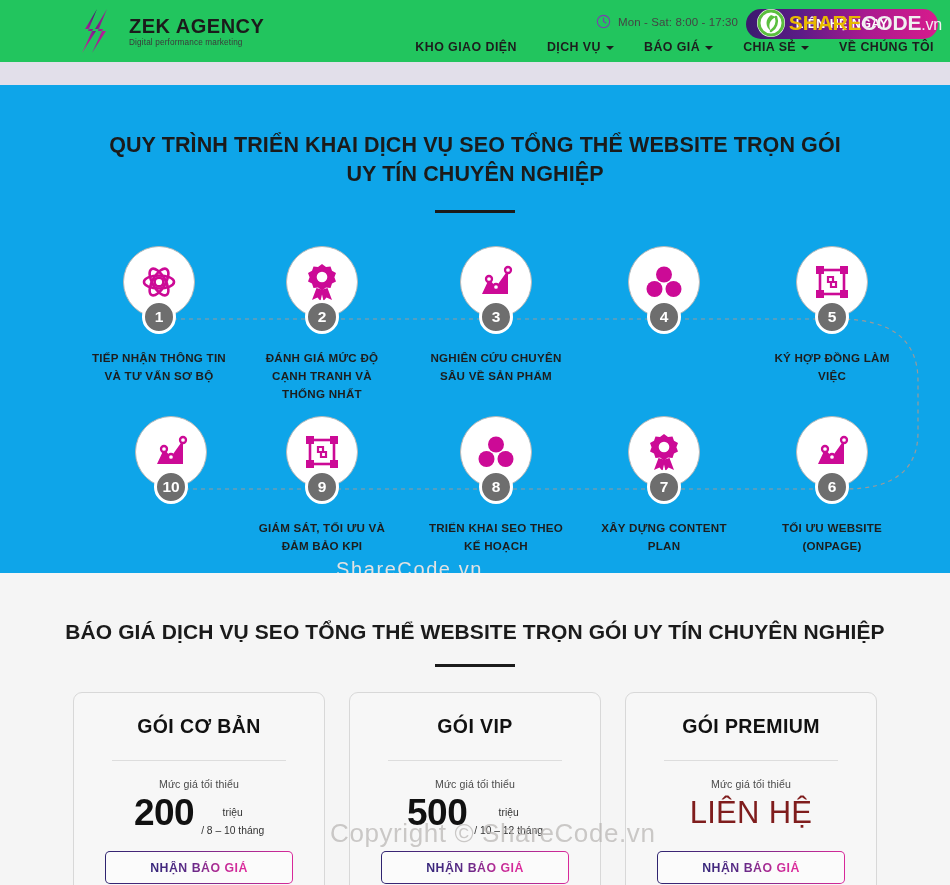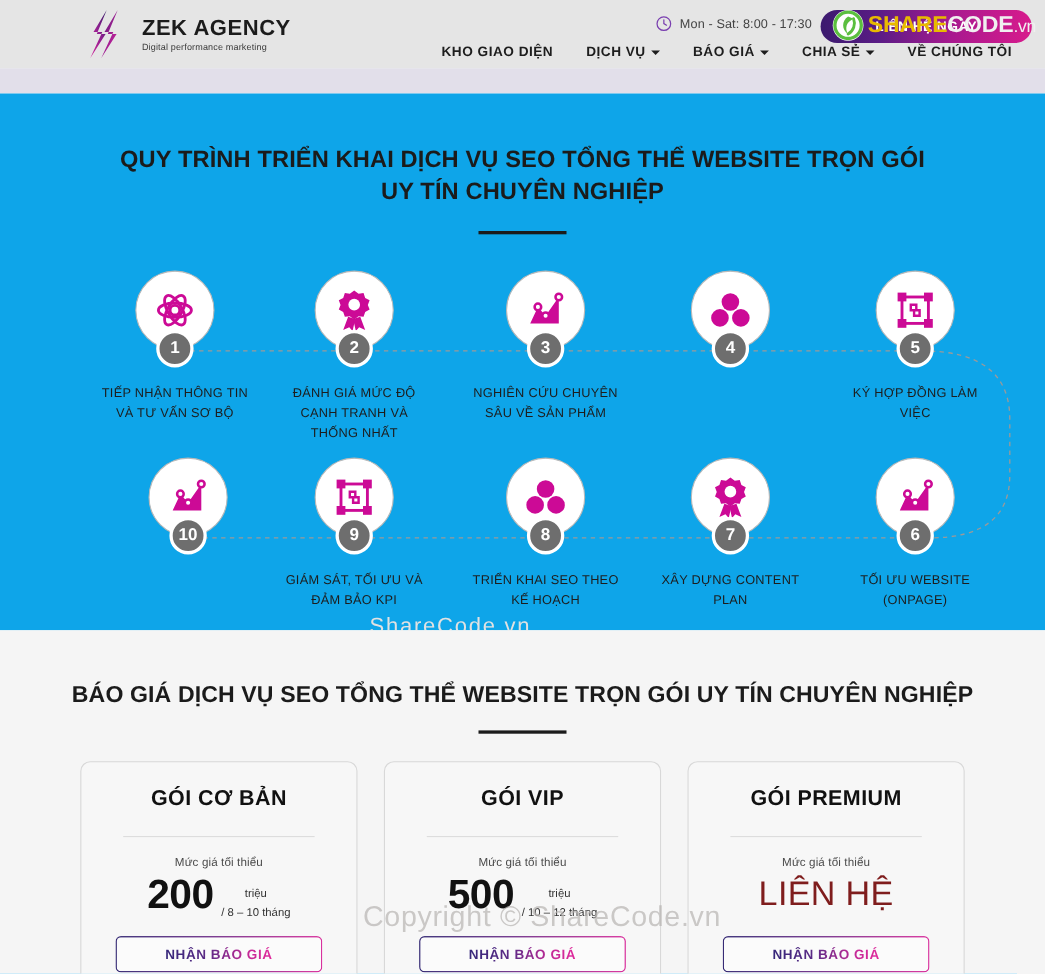--- a/index.html
+++ b/index.html
@@ -6,21 +6,21 @@
   html, body {
     width: 950px; height: 885px;
     font-family: "Liberation Sans", sans-serif;
     background: #ffffff;
     overflow: hidden;
   }
   .page { position: relative; width: 950px; height: 885px; overflow: hidden; }
 
   
   .header {
-    position: relative; height: 62px; background: #e5e5e5;
+    position: relative; height: 62px; background: #22c55e;
   }
   .logo-wrap {
     position: absolute; left: 76px; top: 7px;
     display: flex; align-items: center; gap: 9px;
   }
   .logo-mark { width: 44px; height: 48px; }
   .logo-text { line-height: 1; padding-top: 2px; }
   .logo-title {
     font-size: 20px; font-weight: bold; letter-spacing: .5px;
     color: #1b1b1b; font-family: "Liberation Sans", sans-serif;
@@ -40,21 +40,21 @@
   .cta-btn {
     position: absolute; right: 12px; top: 9px;
     width: 192px; height: 30px; border-radius: 16px;
     background: linear-gradient(90deg,#3b1a6e 0%,#5b1c86 28%,#a8198f 62%,#d81b8c 100%);
     color: #fff; font-size: 12.5px; font-weight: bold; letter-spacing: .4px;
     display: flex; align-items: center; justify-content: center;
     border: none; cursor: pointer; font-family: "Liberation Sans", sans-serif;
   }
 
   .nav {
-    position: absolute; right: 30px; top: 40px;
+    position: absolute; right: 16px; top: 40px;
     display: flex; align-items: flex-start; gap: 30px;
   }
   .nav-item {
     font-size: 12.4px; font-weight: bold; color: #1d1d1d;
     letter-spacing: .45px; cursor: pointer;
     display: flex; align-items: center; gap: 5px; white-space: nowrap;
   }
   .caret {
     width: 0; height: 0; border-left: 4px solid transparent;
     border-right: 4px solid transparent; border-top: 4.5px solid #1d1d1d;
@@ -92,21 +92,21 @@
   .circle svg { display: block; }
   .badge {
     position: absolute; left: 50%; transform: translateX(-50%);
     bottom: -17px; width: 34px; height: 34px; border-radius: 50%;
     background: #6e6e6e; border: 3px solid #fff;
     color: #fff; font-size: 15.5px; font-weight: bold;
     display: flex; align-items: center; justify-content: center;
     line-height: 1;
   }
   .step-label {
-    margin-top: 31px; font-size: 11.6px; font-weight: normal;
+    margin-top: 31px; font-size: 11.6px; font-weight: bold;
     color: #1d1d1d; line-height: 1.55; letter-spacing: .25px;
     white-space: pre-line;
   }
 
   .wm-small {
     position: absolute; left: 336px; top: 558px;
     font-size: 20px; color: #e2e2e2; letter-spacing: 1.6px;
     font-family: "Liberation Sans", sans-serif;
   }
 

